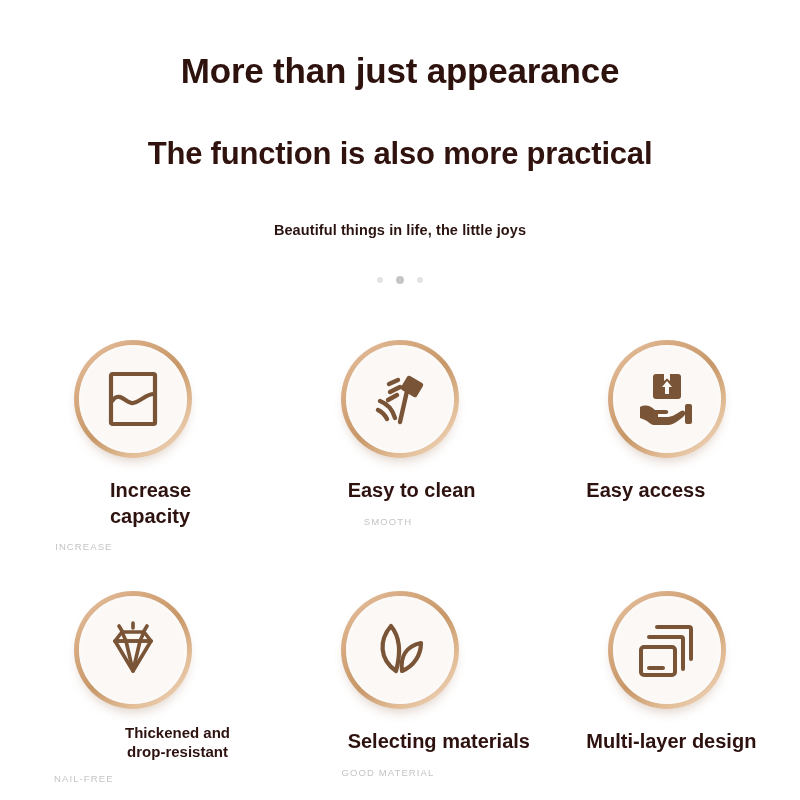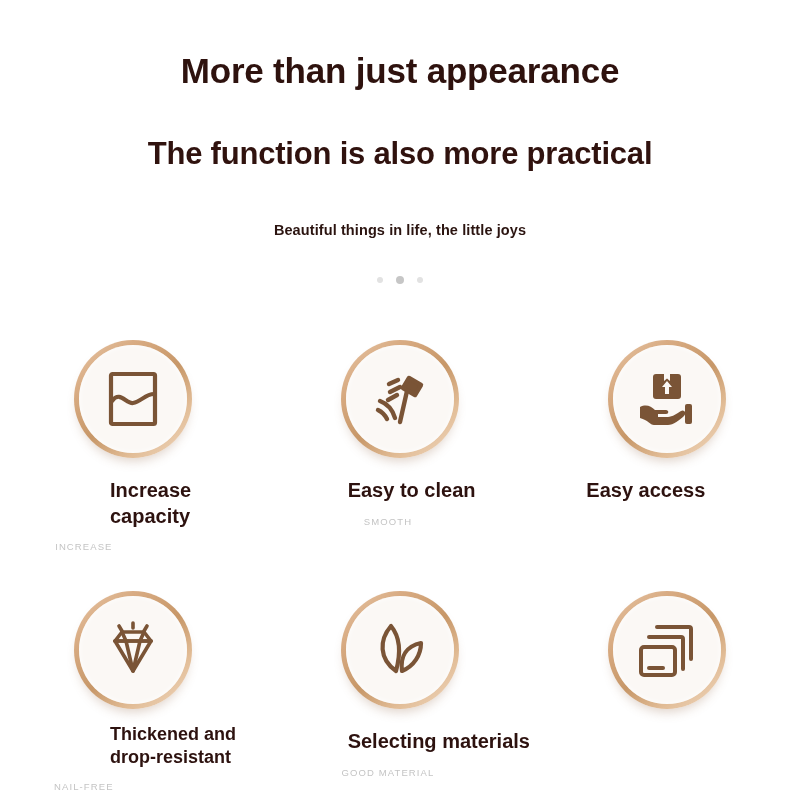--- a/index.html
+++ b/index.html
@@ -112,23 +112,24 @@
 
   .cap-title {
     margin: 0;
     padding-top: 20px;
     font-size: 20px;
     font-weight: bold;
     color: #2d120f;
     line-height: 1.28;
   }
   .cap-title.two-line {
-    font-size: 18px;
+    font-size: 15px;
     padding-top: 14px;
     max-width: 135px;
+    text-align: center;
   }
   .cap-sub {
     margin: 0;
     padding-top: 12px;
     font-size: 9.5px;
     letter-spacing: 1.1px;
     color: #c4c4c4;
     text-align: center;
   }
 
@@ -252,16 +253,17 @@
           <span>
             <svg width="60" height="58" viewBox="0 0 60 58" fill="none" stroke="#7a5436" stroke-width="4" stroke-linecap="round" stroke-linejoin="round">
               <path d="M20 6 h32 a2 2 0 0 1 2 2 v30"></path>
               <path d="M12 16 h32 a2 2 0 0 1 2 2 v30"></path>
               <rect x="4" y="26" width="34" height="28" rx="3"></rect>
               <path d="M12 47 h14"></path>
             </svg>
           </span>
         </div>
       </div>
+      <p class="cap-title">Multi-layer design</p>
     </div>
 
   </div>
 </div>
 
 </body></html>

